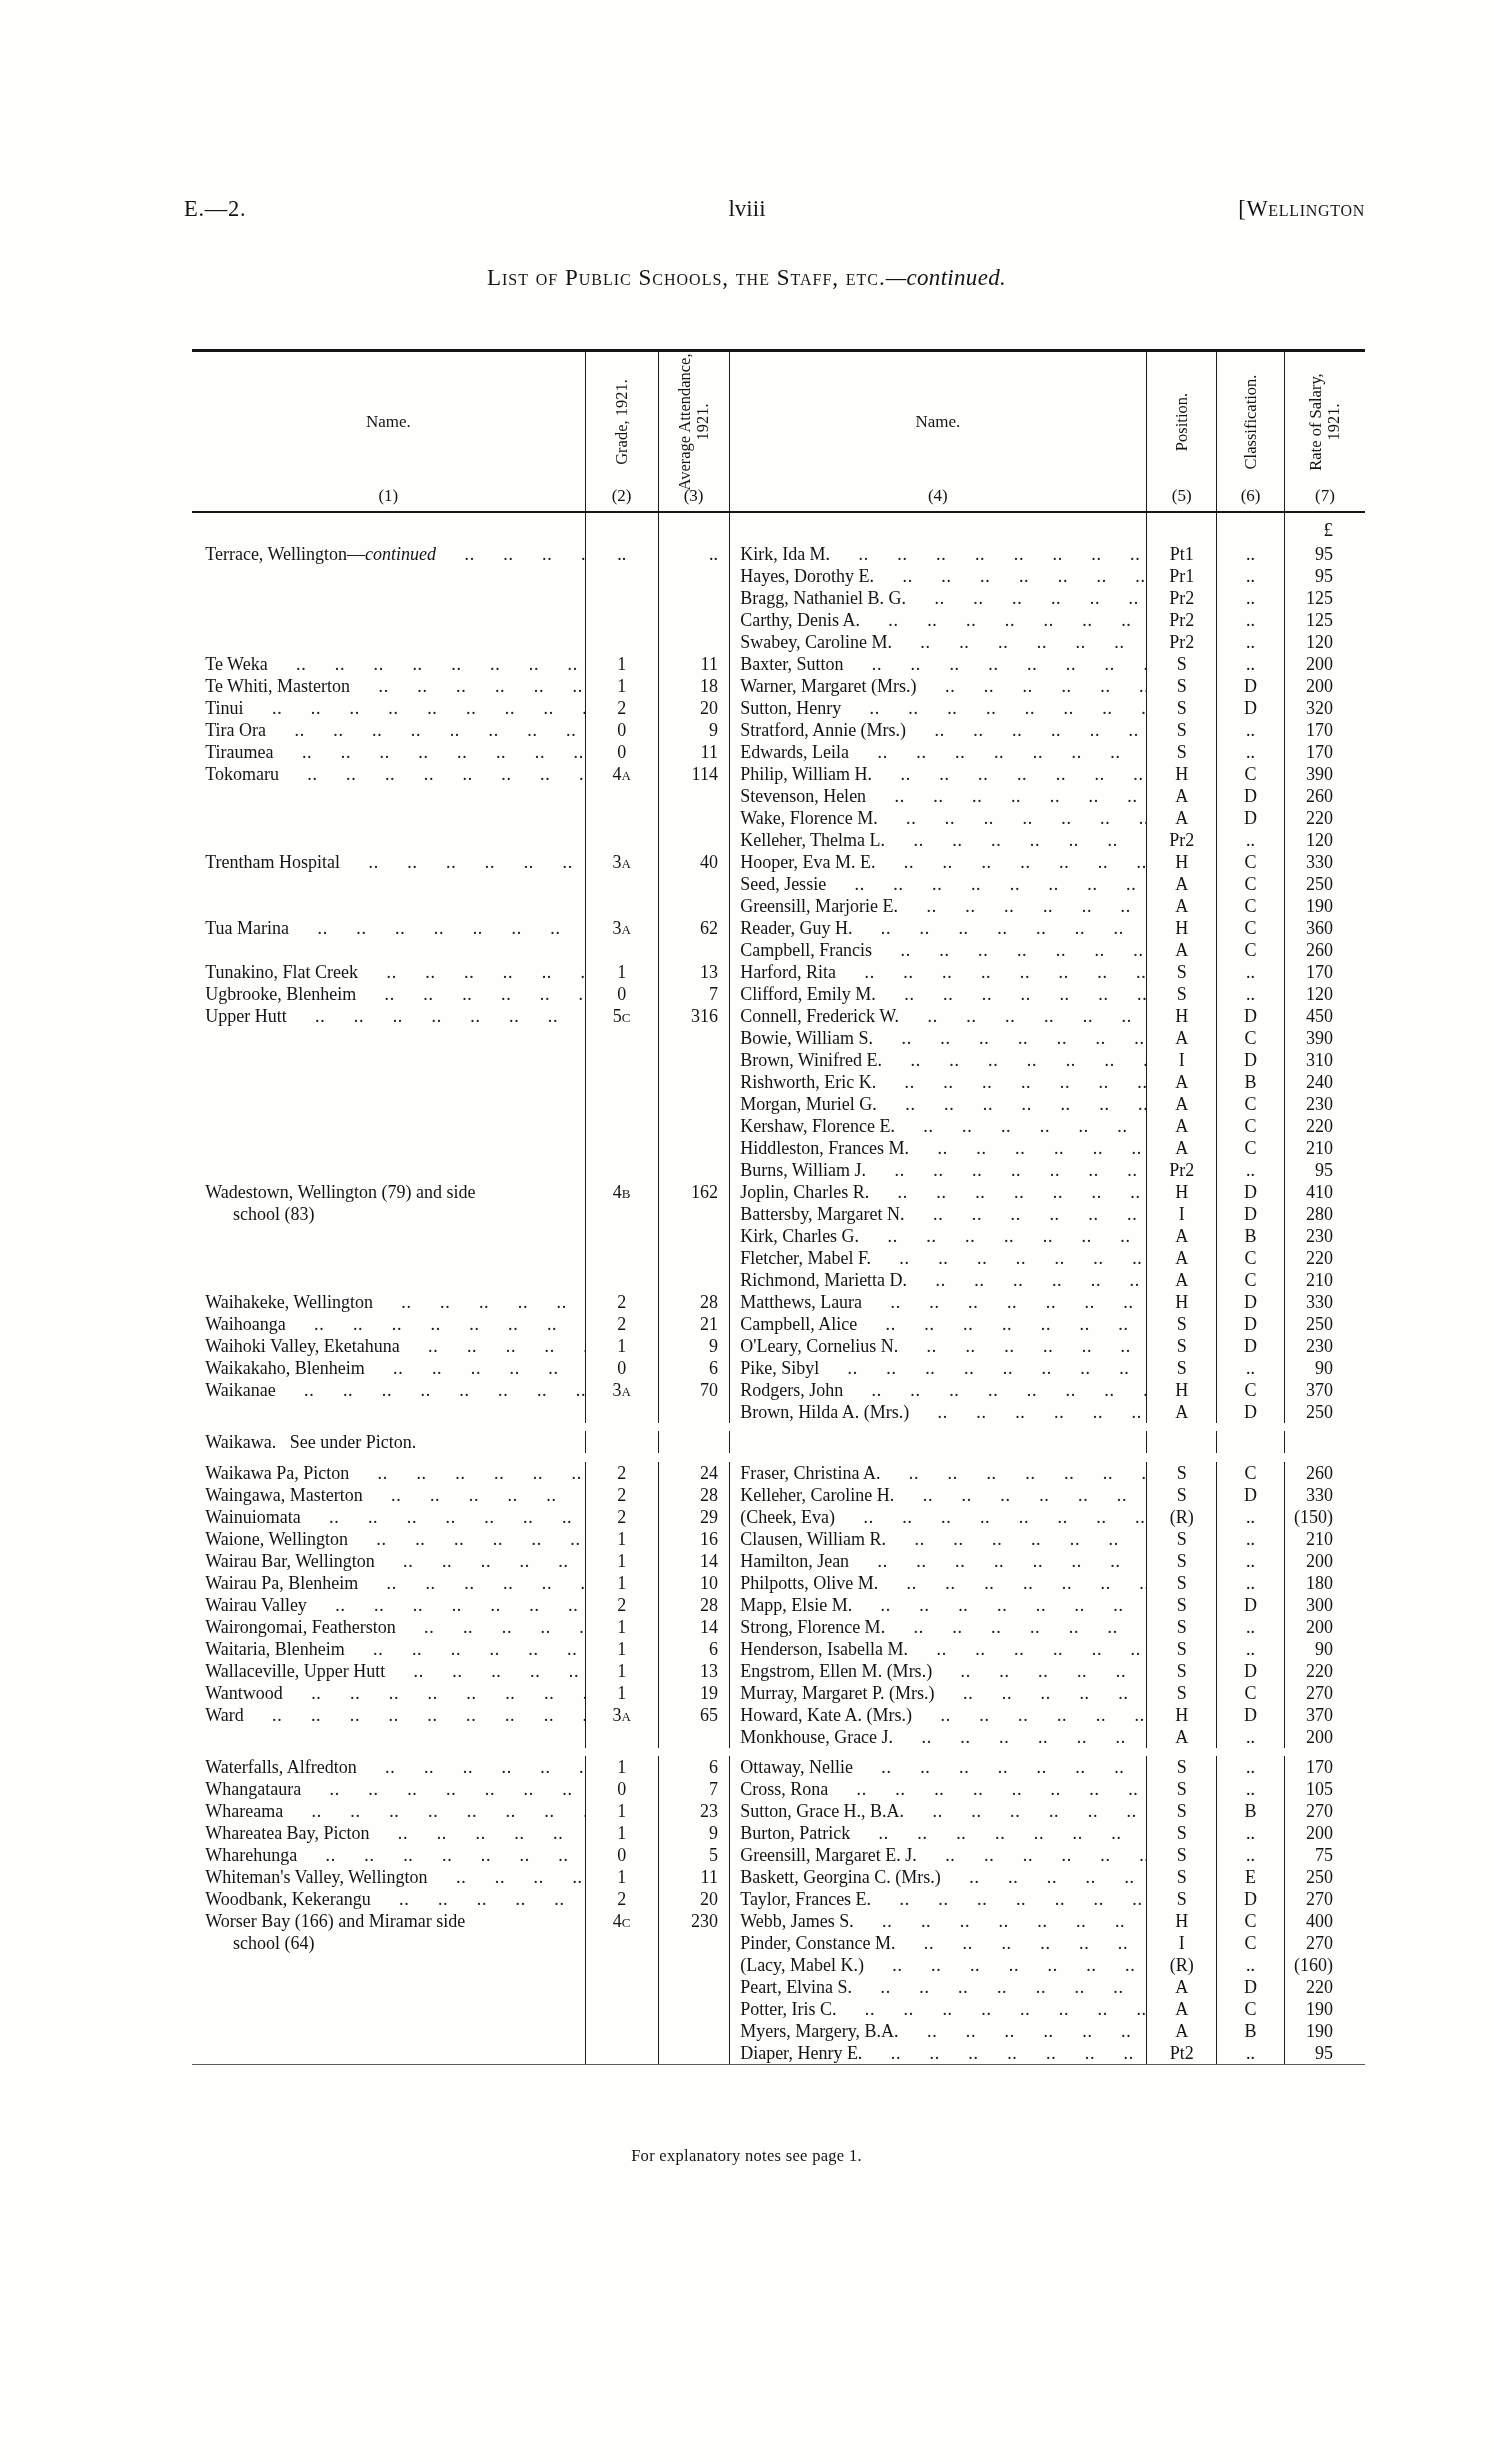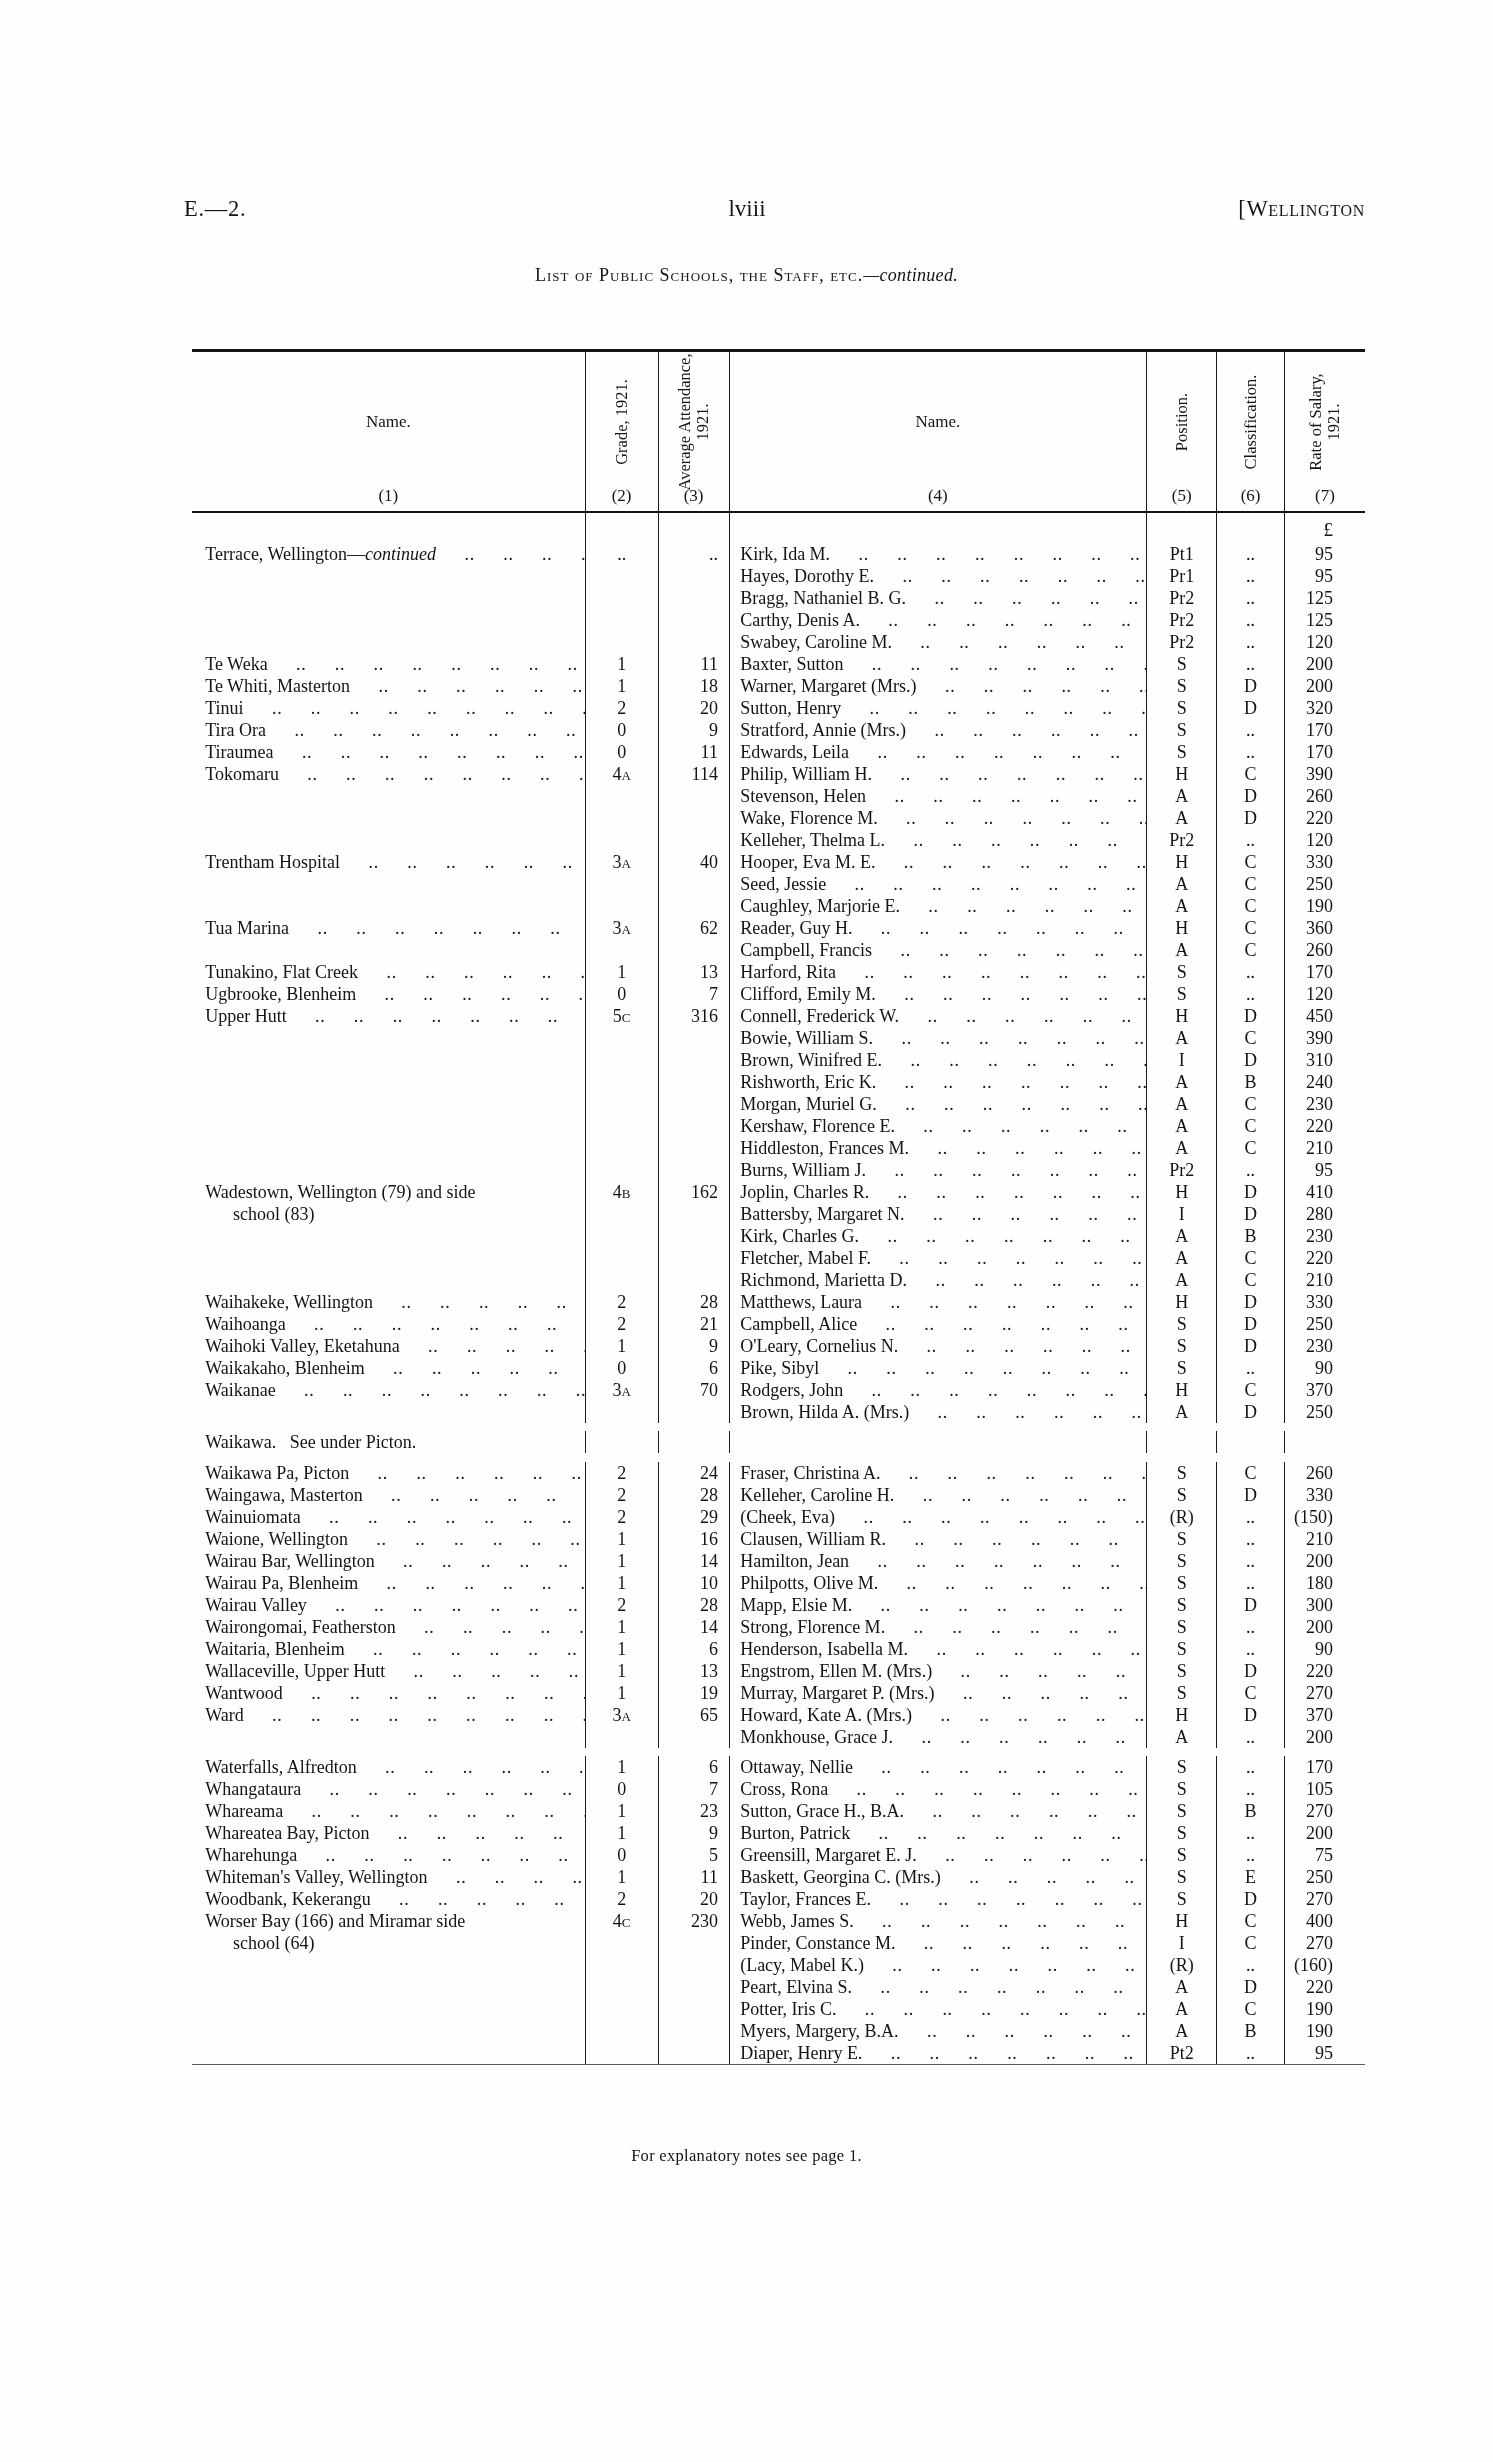--- a/index.html
+++ b/index.html
@@ -5,21 +5,21 @@
   html,body{margin:0;padding:0;background:#e8e8e8;}
   .page{position:relative;width:1493px;height:2462px;background:#fefefd;color:#141414;
         font-family:"Liberation Serif","DejaVu Serif",serif;overflow:hidden;}
   .smallcaps{font-variant:small-caps;}
   
   .running-head{position:absolute;top:196px;left:184px;right:128px;height:29px;font-size:22.5px;}
   .doc-ref{position:absolute;left:0;top:0;letter-spacing:0.7px;}
   .page-num{position:absolute;left:563px;top:0;transform:translateX(-50%);font-size:23px;}
   .run-right{position:absolute;right:0;top:0;font-size:22.5px;letter-spacing:0.7px;}
   
-  .title-line{position:absolute;top:265px;left:0;width:1493px;text-align:center;font-size:18px;letter-spacing:1px;}
+  .title-line{position:absolute;top:265px;left:0;width:1493px;text-align:center;font-size:23px;letter-spacing:1px;}
   .subtitle-line{position:absolute;top:314px;left:0;width:1493px;text-align:center;font-size:18px;letter-spacing:0.7px;}
   .it{font-style:italic;letter-spacing:0.3px;}
   
   .table{position:absolute;top:349px;left:192px;width:1173px;border-top:3.3px solid #151515;}
   .group-row{display:flex;height:52px;border-bottom:3.3px solid #151515;font-size:18.5px;}
   .gcell{display:flex;align-items:center;justify-content:center;box-sizing:border-box;}
   .g1{width:536px;}
   .g2{width:637px;border-left:1.3px solid #1b1b1b;}
   .colhead-row{display:flex;height:159px;border-bottom:2.6px solid #151515;font-size:17px;}
   .hcell{position:relative;box-sizing:border-box;}
@@ -373,21 +373,21 @@
   </div>
 
   <div class="trow">
     <div class="cell c1">
             <span class="nm"></span>
             <span class="dots"></span>
           </div>
     <div class="cell c2"></div>
     <div class="cell c3"></div>
     <div class="cell c4">
-            <span class="nm">Caughley, Marjorie E.</span>
+            <span class="nm">Greensill, Marjorie E.</span>
             <span class="dots">  ..  ..  ..  ..  ..  ..  ..  ..  ..  ..  ..  ..  ..  ..  ..  ..  ..  ..  ..  ..  ..  ..</span>
           </div>
     <div class="cell c5">A</div>
     <div class="cell c6">C</div>
     <div class="cell c7">190</div>
   </div>
 
   <div class="trow">
     <div class="cell c1">
             <span class="nm">Tua Marina</span>

